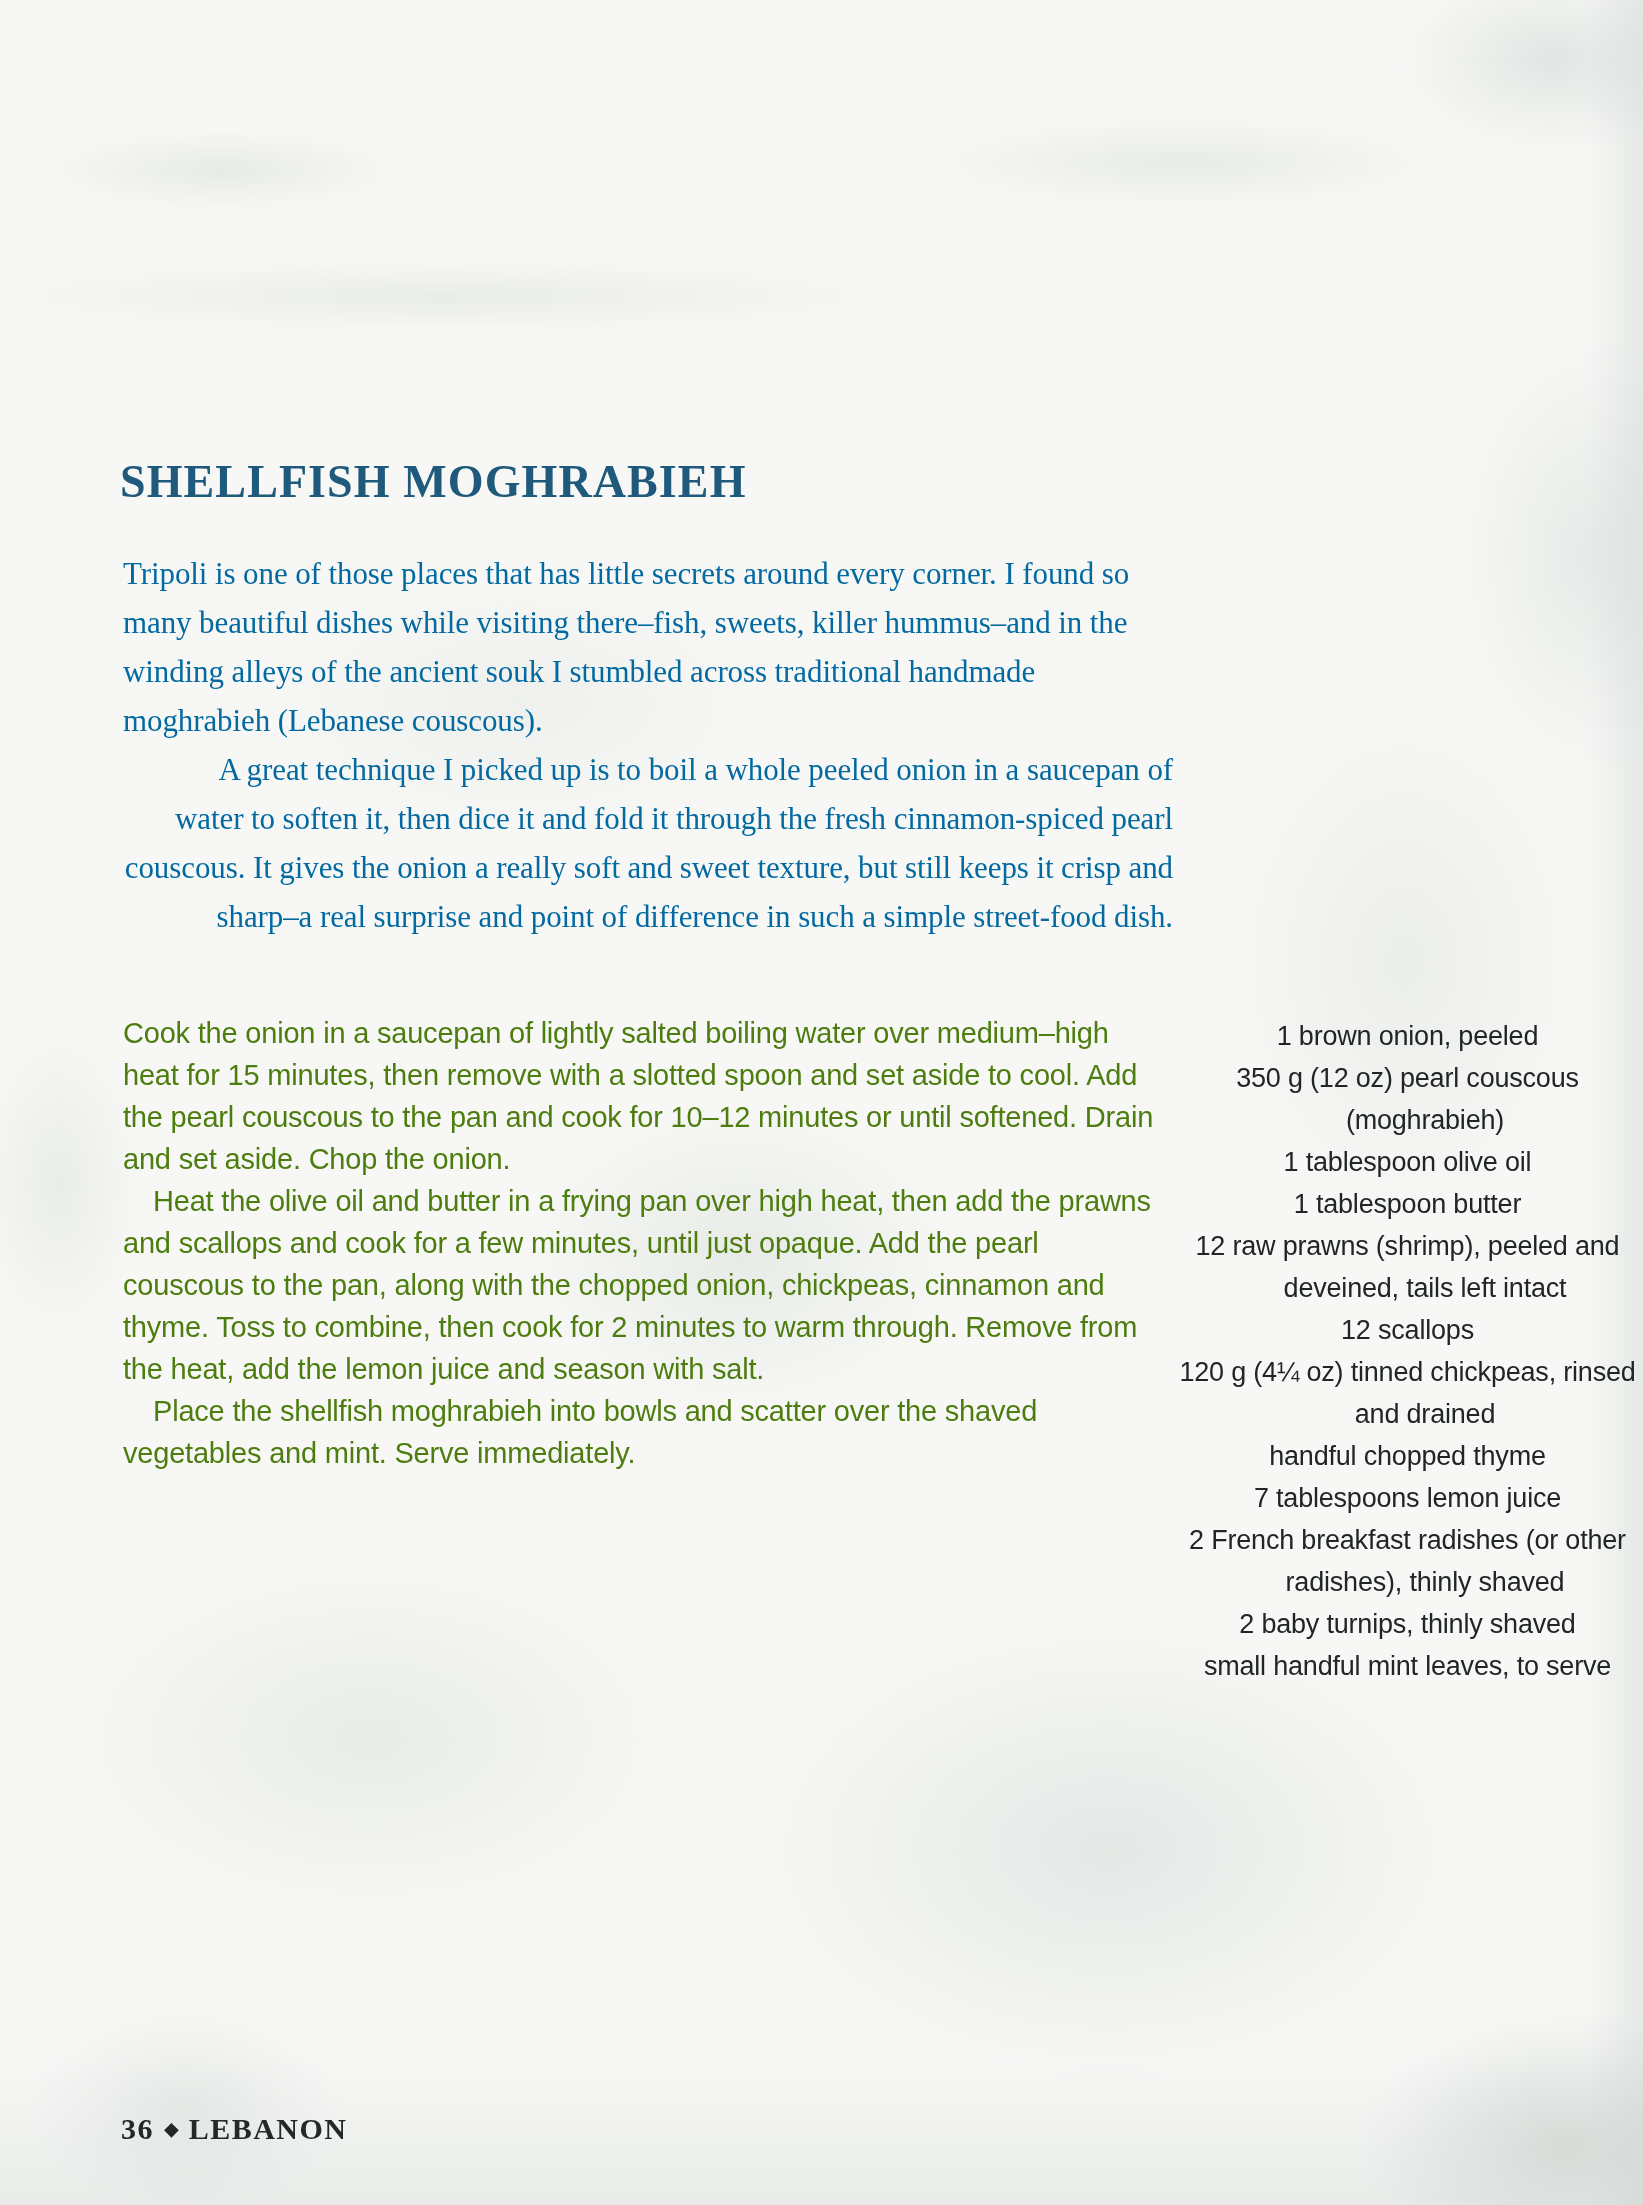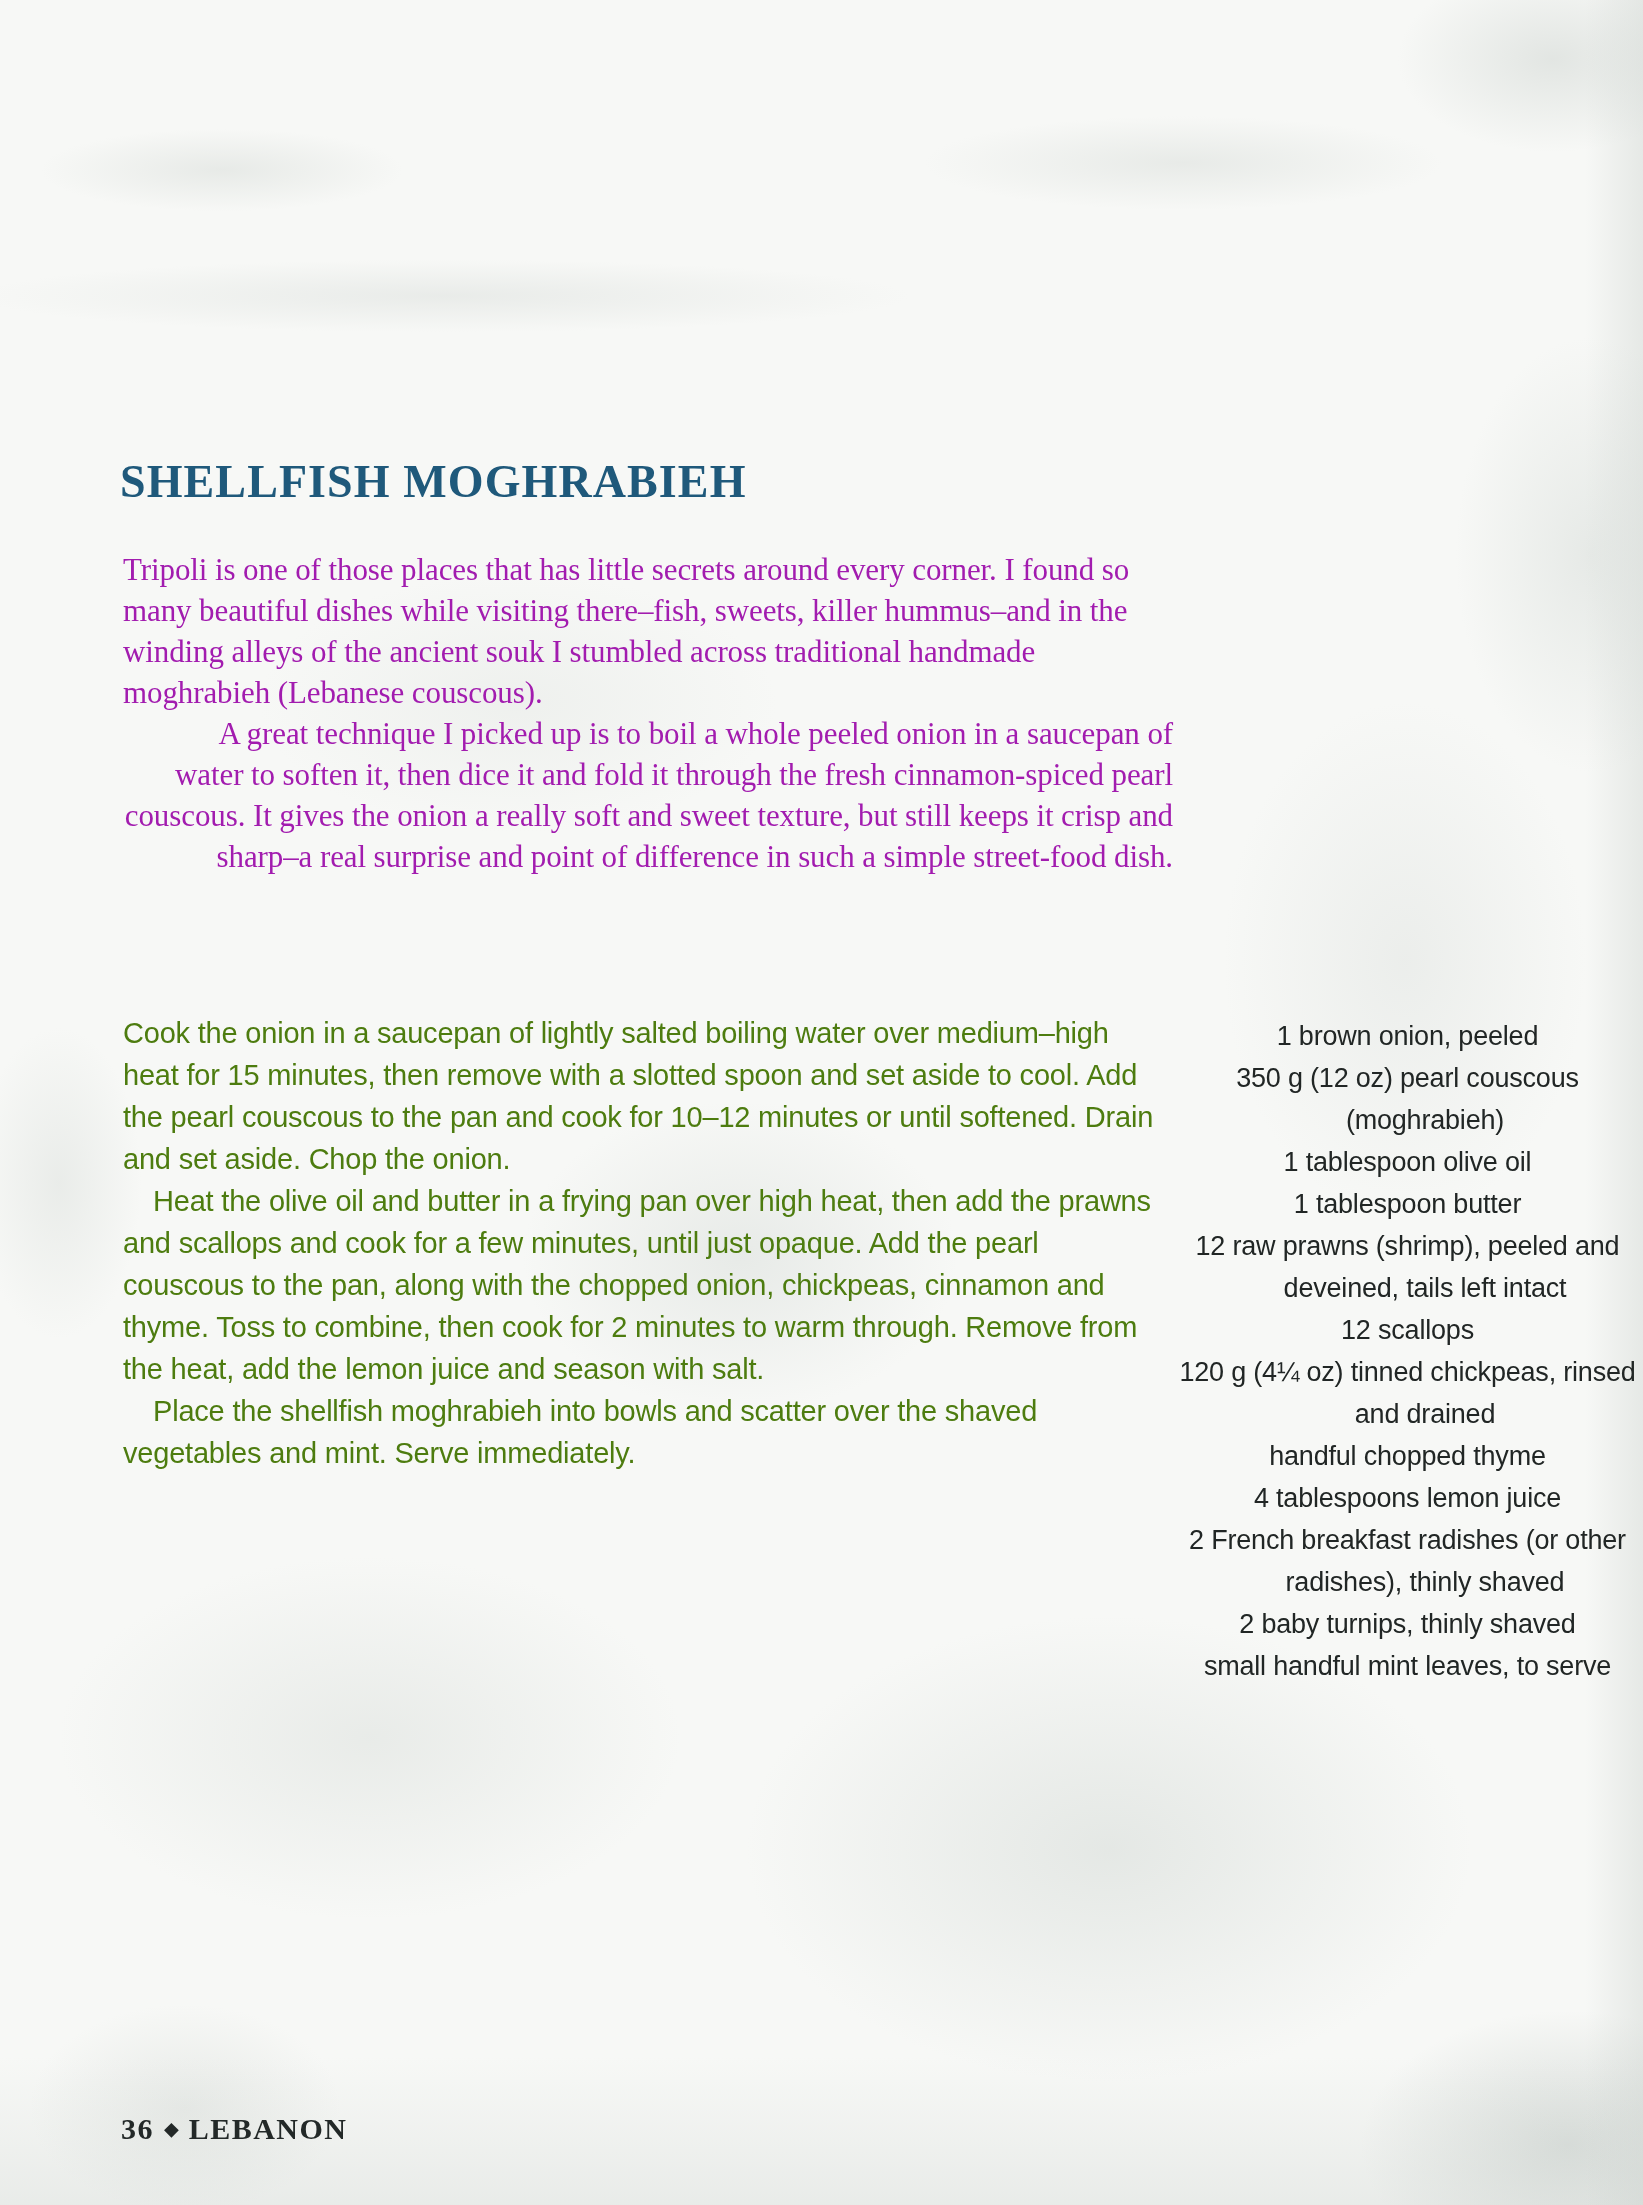--- a/index.html
+++ b/index.html
@@ -64,23 +64,23 @@
     color: #1f597b;
     white-space: nowrap;
   }
 
   .intro {
     position: absolute;
     left: 123px; top: 549px;
     width: 1050px;
     font-family: "Liberation Serif", serif;
     font-size: 31px;
-    line-height: 41px;
+    line-height: 49px;
     letter-spacing: -0.1px;
-    color: #a21caf;
+    color: #0369a1;
   }
   .intro .para + .para { text-indent: 28px; text-align: right; }
 
   .method {
     position: absolute;
     left: 123px; top: 1012px;
     width: 1035px;
     font-family: "Liberation Sans", sans-serif;
     font-size: 29px;
     line-height: 42px;
@@ -140,21 +140,21 @@
 
   <div class="ingredients">
       <div class="ing-line">1 brown onion, peeled</div>
       <div class="ing-line">350 g (12 oz) pearl couscous (moghrabieh)</div>
       <div class="ing-line">1 tablespoon olive oil</div>
       <div class="ing-line">1 tablespoon butter</div>
       <div class="ing-line">12 raw prawns (shrimp), peeled and deveined, tails left intact</div>
       <div class="ing-line">12 scallops</div>
       <div class="ing-line">120 g (4¼ oz) tinned chickpeas, rinsed and drained</div>
       <div class="ing-line">handful chopped thyme</div>
-      <div class="ing-line">4 tablespoons lemon juice</div>
+      <div class="ing-line">7 tablespoons lemon juice</div>
       <div class="ing-line">2 French breakfast radishes (or other radishes), thinly shaved</div>
       <div class="ing-line">2 baby turnips, thinly shaved</div>
       <div class="ing-line">small handful mint leaves, to serve</div>
     </div>
 
   <div class="footer">
     <span>36</span><span class="diamond">◆</span><span>LEBANON</span>
   </div>
 </div>
 

